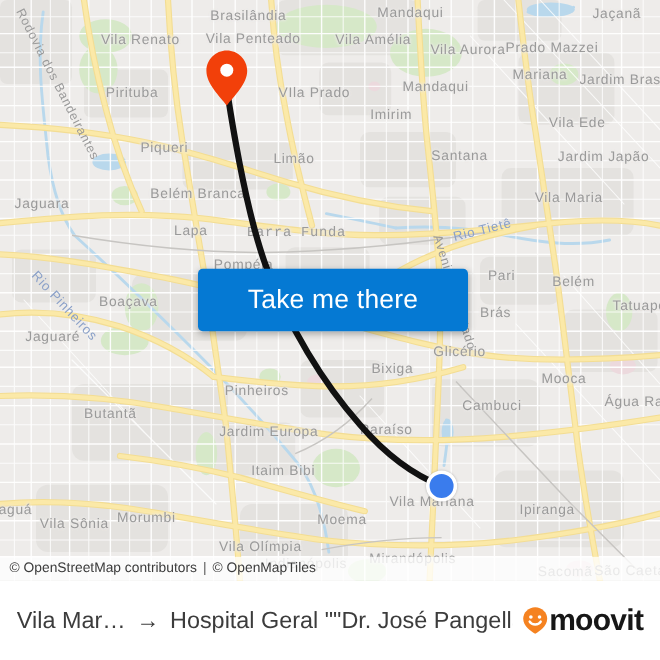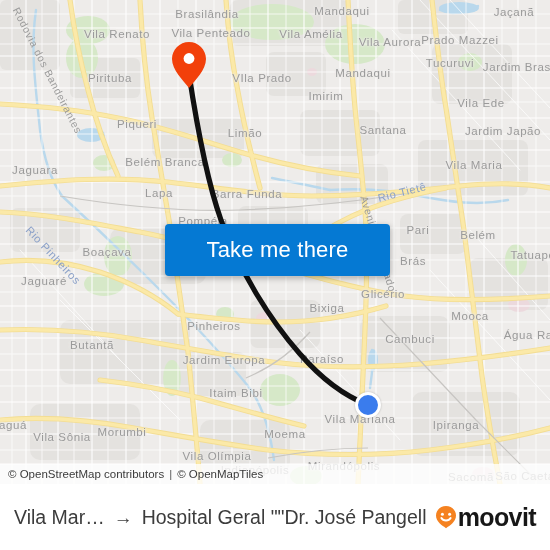--- a/index.html
+++ b/index.html
@@ -392,36 +392,36 @@
 
     <div id="places">
         <div class="place" style="left: 207px; top: 14px;">Brasilândia</div>
         <div class="place" style="left: 342px; top: 11px;">Mandaqui</div>
         <div class="place" style="left: 514px; top: 12px;">Jaçanã</div>
         <div class="place" style="left: 117px; top: 34px;">Vila Renato</div>
         <div class="place" style="left: 211px; top: 33px;">Vila Penteado</div>
         <div class="place" style="left: 311px; top: 34px;">Vila Amélia</div>
         <div class="place" style="left: 390px; top: 42px;">Vila Aurora</div>
         <div class="place" style="left: 460px; top: 40px;">Prado Mazzei</div>
-        <div class="place" style="left: 450px; top: 63px;">Tucuruvi</div>
+        <div class="place" style="left: 450px; top: 63px;">Mariana</div>
         <div class="place" style="left: 520px; top: 67px;">Jardim Brasil</div>
         <div class="place" style="left: 110px; top: 78px;">Pirituba</div>
         <div class="place" style="left: 363px; top: 73px;">Mandaqui</div>
         <div class="place" style="left: 244px; top: 78px; margin-left: 18px;">VIla Prado</div>
         <div class="place" style="left: 326px; top: 96px;">Imirim</div>
         <div class="place" style="left: 481px; top: 103px;">Vila Ede</div>
         <div class="place" style="left: 137px; top: 124px;">Piqueri</div>
         <div class="place" style="left: 245px; top: 133px;">Limão</div>
         <div class="place" style="left: 383px; top: 130px;">Santana</div>
         <div class="place" style="left: 503px; top: 131px;">Jardim Japão</div>
         <div class="place" style="left: 165px; top: 162px;">Belém Branca</div>
         <div class="place" style="left: 474px; top: 165px;">Vila Maria</div>
         <div class="place" style="left: 35px; top: 170px;">Jaguara</div>
         <div class="place" style="left: 159px; top: 193px;">Lapa</div>
-        <div class="place" style="left: 247px; top: 194px;">Barra Funda</div>
+        <div class="place" style="left: 247px; top: 194px; font-family: Liberation Mono, monospace;">Barra Funda</div>
         <div class="place" style="left: 203px; top: 221px;">Pompéia</div>
         <div class="place" style="left: 418px; top: 230px;">Pari</div>
         <div class="place" style="left: 478px; top: 235px;">Belém</div>
         <div class="place" style="left: 107px; top: 252px;">Boaçava</div>
         <div class="place" style="left: 229px; top: 268px;">Sumaré</div>
         <div class="place" style="left: 413px; top: 261px;">Brás</div>
         <div class="place" style="left: 533px; top: 255px;">Tatuapé</div>
         <div class="place" style="left: 44px; top: 281px;">Jaguaré</div>
         <div class="place" style="left: 383px; top: 294px;">Glicério</div>
         <div class="place" style="left: 327px; top: 308px;">Bixiga</div>

